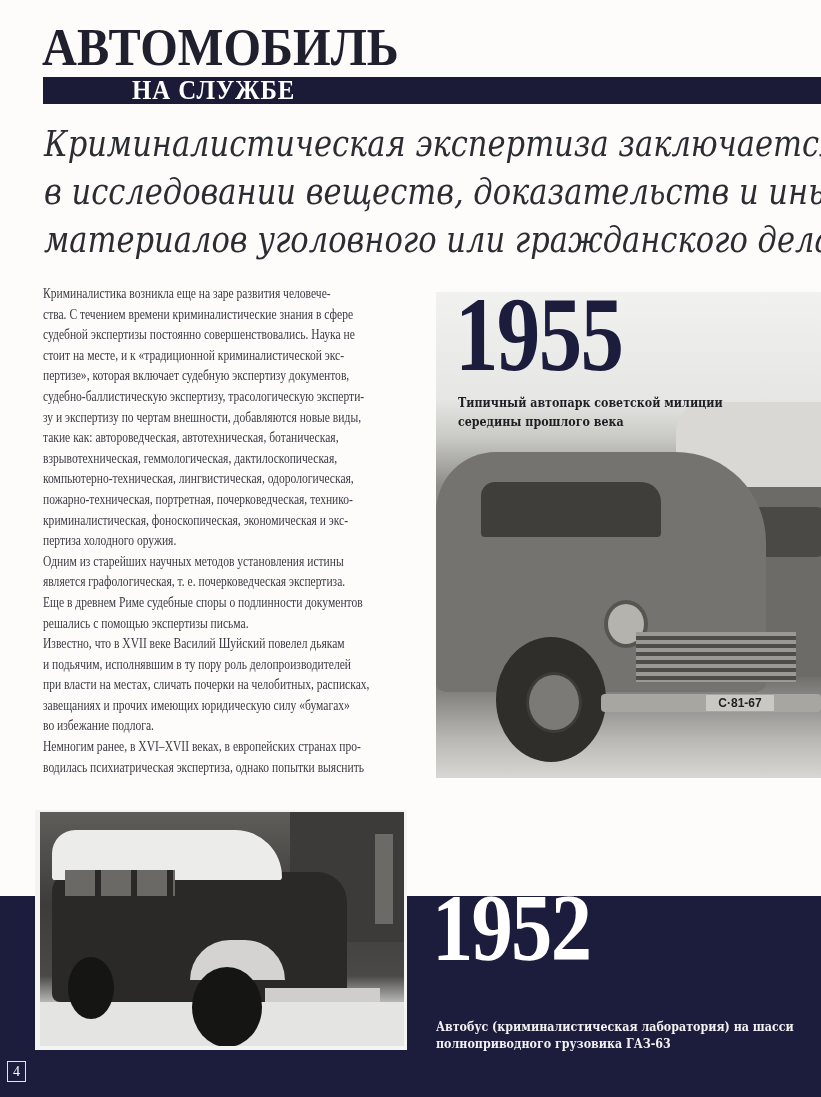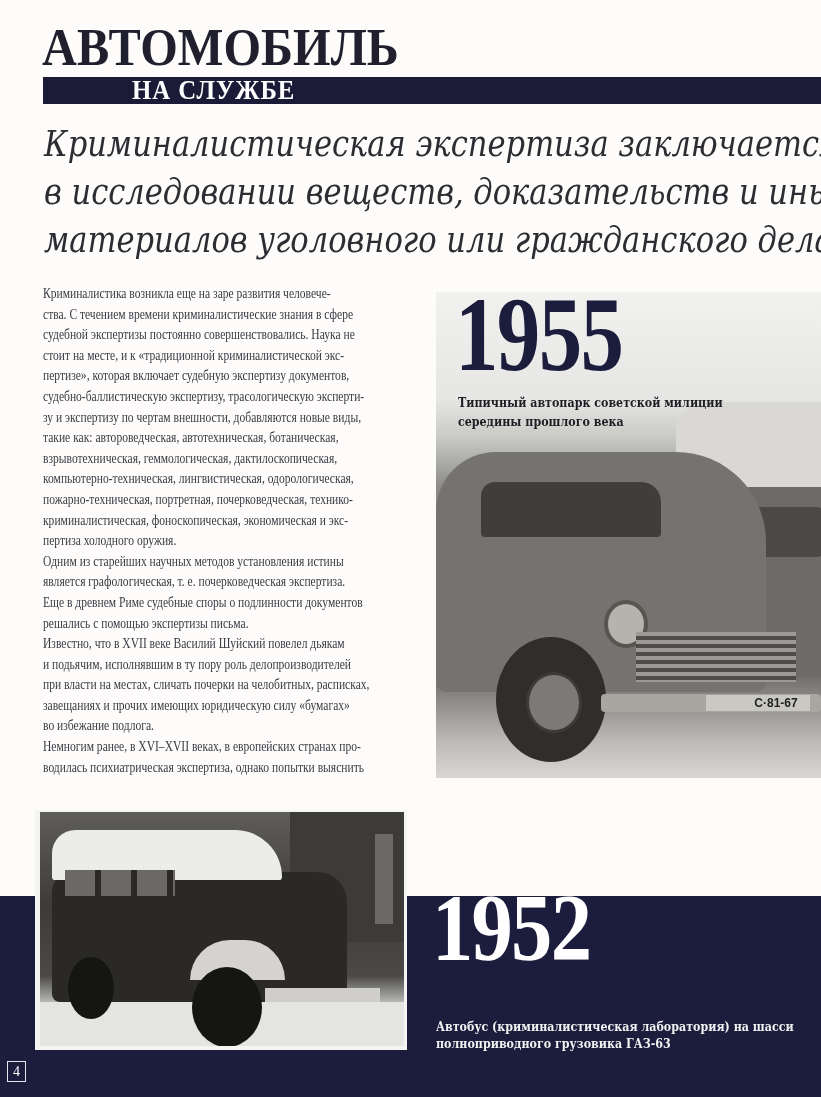--- a/index.html
+++ b/index.html
@@ -87,21 +87,21 @@
     background: repeating-linear-gradient(180deg, #9a9994 0 4px, #4e4d49 4px 8px);
   }
   .bumper {
     left: 165px; top: 402px; width: 220px; height: 18px;
     background: #a7a6a1; border-radius: 4px;
   }
   .plate {
     left: 270px; top: 403px; width: 68px; height: 16px;
     background: #c9c8c3; color: #222;
     font-family: "Liberation Sans", sans-serif; font-size: 12px; line-height: 16px;
-    text-align: center; font-weight: bold; padding-left: 36px;
+    text-align: center; font-weight: bold;
   }
   .wheel {
     left: 60px; top: 345px; width: 110px; height: 125px;
     border-radius: 50%; background: #2f2e2b;
   }
   .wheel-hub {
     left: 90px; top: 380px; width: 50px; height: 55px;
     border-radius: 50%; background: #7b7a76; border: 3px solid #3c3b38;
   }
   .year-1955 {

